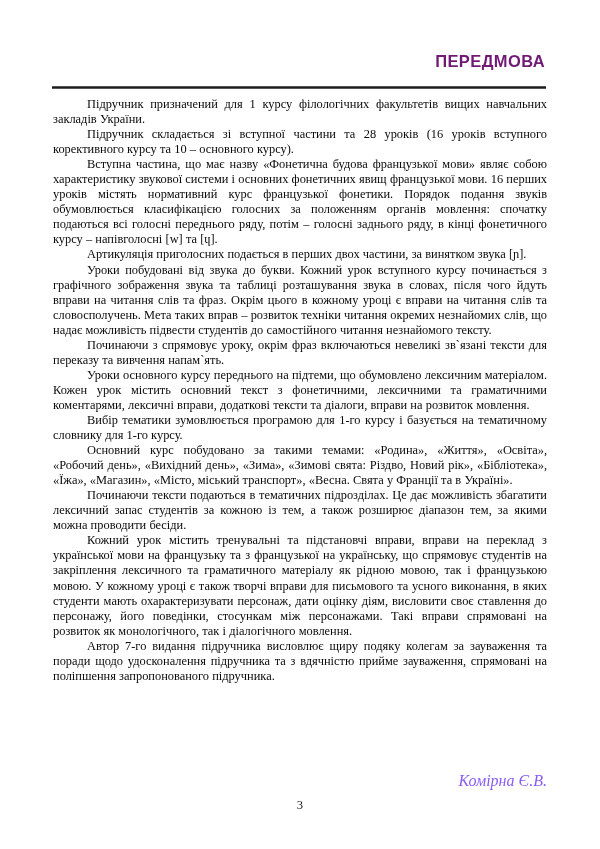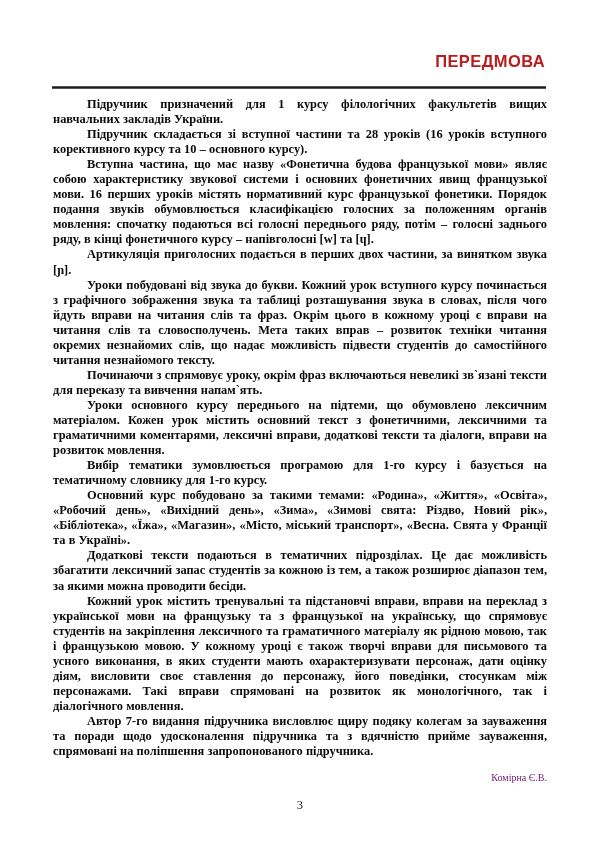--- a/index.html
+++ b/index.html
@@ -34,21 +34,21 @@
     height: 92px;
   }
   .header-title {
     position: absolute;
     right: 55px;
     top: 52px;
     font-family: "Liberation Sans", "DejaVu Sans", sans-serif;
     font-weight: bold;
     font-size: 16.5px;
     letter-spacing: 0.4px;
-    color: #b91c1c;
+    color: #701a75;
     text-align: right;
     white-space: nowrap;
   }
   .header-rule {
     position: absolute;
     left: 52px;
     top: 86px;
     width: 494px;
     height: 3px;
     background: #1c1c1c;
@@ -65,32 +65,32 @@
     width: 494px;
   }
   .para {
     margin: 0;
     text-indent: 34px;
     text-align: justify;
     font-size: 12.4px;
     line-height: 15.05px;
     word-spacing: 0.1px;
     hyphens: none;
-    font-weight: bold;
   }
   .para:last-of-type { text-align: justify; }
 
   
   .signature {
     position: absolute;
     right: 53px;
     top: 772px;
-    font-size: 10px;
+    font-style: italic;
+    font-size: 16px;
     white-space: nowrap;
-    color: #701a75;
+    color: #8b5cf6;
   }
 
   
   .page-number {
     position: absolute;
     left: 0;
     top: 798px;
     width: 600px;
     text-align: center;
     font-size: 12.6px;
@@ -110,21 +110,21 @@
   <div class="content">
     <p class="para">Підручник призначений для 1 курсу філологічних факультетів вищих навчальних закладів України.</p>
     <p class="para">Підручник складається зі вступної частини та 28 уроків (16 уроків вступного корективного курсу та 10 – основного курсу).</p>
     <p class="para">Вступна частина, що має назву «Фонетична будова французької мови» являє собою характеристику звукової системи і основних фонетичних явищ французької мови. 16 перших уроків містять нормативний курс французької фонетики. Порядок подання звуків обумовлюється класифікацією голосних за положенням органів мовлення: спочатку подаються всі голосні переднього ряду, потім – голосні заднього ряду, в кінці фонетичного курсу – напівголосні [w] та [ɥ].</p>
     <p class="para">Артикуляція приголосних подається в перших двох частини, за винятком звука [ɲ].</p>
     <p class="para">Уроки побудовані від звука до букви. Кожний урок вступного курсу починається з графічного зображення звука та таблиці розташування звука в словах, після чого йдуть вправи на читання слів та фраз. Окрім цього в кожному уроці є вправи на читання слів та словосполучень. Мета таких вправ – розвиток техніки читання окремих незнайомих слів, що надає можливість підвести студентів до самостійного читання незнайомого тексту.</p>
     <p class="para">Починаючи з спрямовує уроку, окрім фраз включаються невеликі зв`язані тексти для переказу та вивчення напам`ять.</p>
     <p class="para">Уроки основного курсу переднього на підтеми, що обумовлено лексичним матеріалом. Кожен урок містить основний текст з фонетичними, лексичними та граматичними коментарями, лексичні вправи, додаткові тексти та діалоги, вправи на розвиток мовлення.</p>
     <p class="para">Вибір тематики зумовлюється програмою для 1-го курсу і базується на тематичному словнику для 1-го курсу.</p>
     <p class="para">Основний курс побудовано за такими темами: «Родина», «Життя», «Освіта», «Робочий день», «Вихідний день», «Зима», «Зимові свята: Різдво, Новий рік», «Бібліотека», «Їжа», «Магазин», «Місто, міський транспорт», «Весна. Свята у Франції та в Україні».</p>
-    <p class="para">Додаткові тексти подаються в тематичних підрозділах. Це дає можливість збагатити лексичний запас студентів за кожною із тем, а також розширює діапазон тем, за якими можна проводити бесіди.</p>
+    <p class="para">Починаючи тексти подаються в тематичних підрозділах. Це дає можливість збагатити лексичний запас студентів за кожною із тем, а також розширює діапазон тем, за якими можна проводити бесіди.</p>
     <p class="para">Кожний урок містить тренувальні та підстановчі вправи, вправи на переклад з української мови на французьку та з французької на українську, що спрямовує студентів на закріплення лексичного та граматичного матеріалу як рідною мовою, так і французькою мовою. У кожному уроці є також творчі вправи для письмового та усного виконання, в яких студенти мають охарактеризувати персонаж, дати оцінку діям, висловити своє ставлення до персонажу, його поведінки, стосункам між персонажами. Такі вправи спрямовані на розвиток як монологічного, так і діалогічного мовлення.</p>
     <p class="para">Автор 7-го видання підручника висловлює щиру подяку колегам за зауваження та поради щодо удосконалення підручника та з вдячністю прийме зауваження, спрямовані на поліпшення запропонованого підручника.</p>
   </div>
 
   <div class="signature">Комірна Є.В.</div>
 
   <div class="page-number">3</div>
 
 </div>
 

